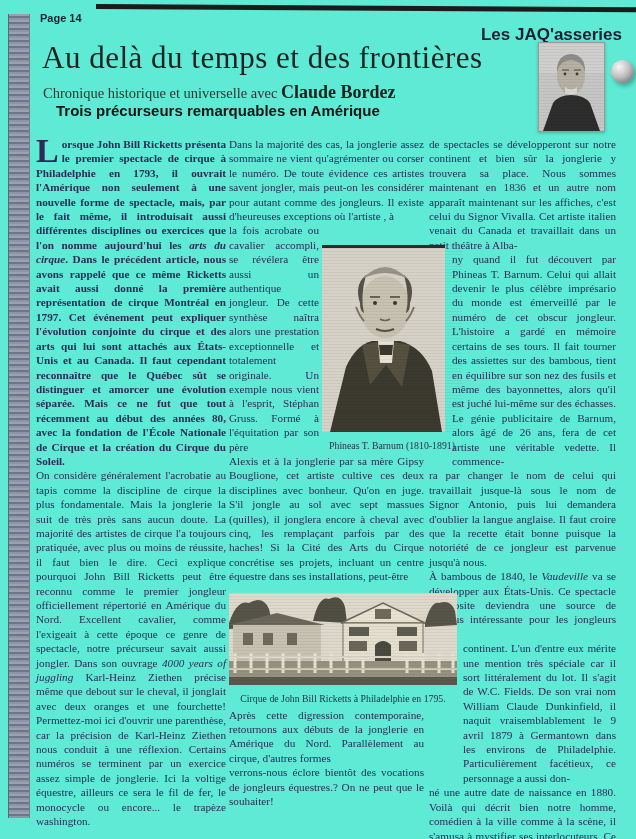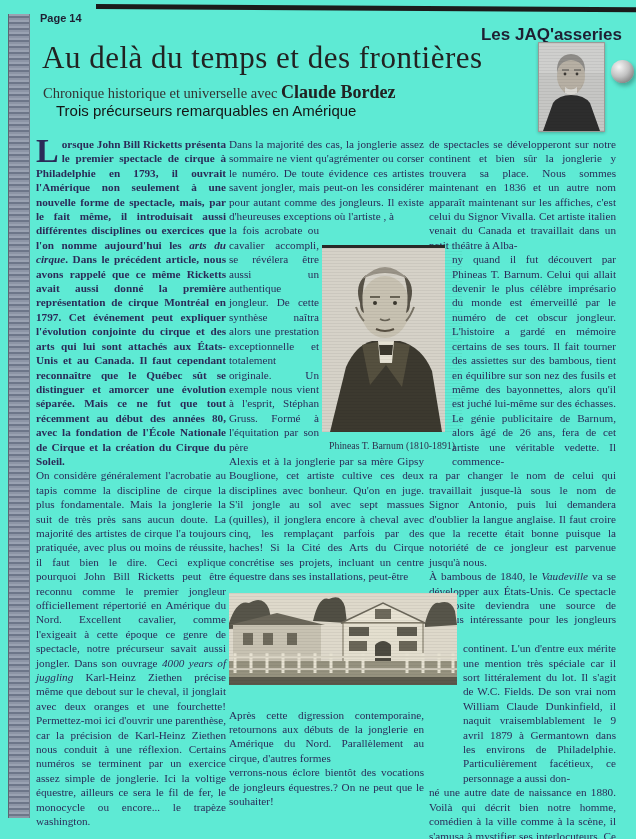--- a/index.html
+++ b/index.html
@@ -15,21 +15,21 @@
            border-left:1px solid #5e6471;border-right:1px solid #767d8c;}
   .pageno{position:absolute;left:40px;top:12px;font-family:"Liberation Sans",sans-serif;
           font-weight:bold;font-size:11px;color:#1f1f33;}
   .brand{position:absolute;right:14px;top:25px;font-family:"Liberation Sans",sans-serif;
          font-weight:bold;font-size:17px;color:#1f1f33;}
   .title{position:absolute;left:42px;top:40px;margin:0;font-weight:500;font-size:31px;
          letter-spacing:.5px;color:#222;white-space:nowrap;}
   .subtitle{position:absolute;left:43px;top:82px;font-size:14.5px;color:#333;white-space:nowrap;}
   .subtitle .author{font-weight:bold;font-size:18px;color:#222;text-align:right;}
   .section{position:absolute;left:56px;top:102px;margin:0;font-family:"Liberation Sans",sans-serif;
-           font-weight:normal;font-size:15px;color:#151515;white-space:nowrap;}
+           font-weight:bold;font-size:15px;color:#151515;white-space:nowrap;}
   
   .photo{position:absolute;left:538px;top:42px;width:65px;height:88px;border:1px solid #9a9a96;
          box-shadow:0 1px 3px rgba(0,0,0,.25);}
   
   .ball{position:absolute;left:611px;top:60px;width:23px;height:23px;border-radius:50%;
         background:radial-gradient(circle at 35% 30%,#f6f6f6,#c2c2c2 45%,#868686 78%,#707070);
         box-shadow:2px 3px 4px rgba(0,0,0,.28);}
   
   .col{position:absolute;top:137px;font-size:11.2px;line-height:14.4px;text-align:justify;}
   .col p{margin:0;}
@@ -167,15 +167,16 @@
         <line x1="134" y1="60" x2="134" y2="80"></line>
             <line x1="178" y1="60" x2="178" y2="80"></line>
         <line x1="194" y1="60" x2="194" y2="80"></line>
             <line x1="210" y1="60" x2="210" y2="80"></line>
         <line x1="224" y1="60" x2="224" y2="80"></line>
       </g>
       <line x1="0" y1="64" x2="228" y2="64" stroke="#dcd7c7" stroke-width="2"></line>
       <line x1="0" y1="76" x2="228" y2="76" stroke="#cfcaba" stroke-width="2"></line>
     </svg>
     </div>
+    <figcaption>Cirque de John Bill Ricketts à Philadelphie en 1795.</figcaption>
   </figure>
 
 </div>
 
 </body></html>

